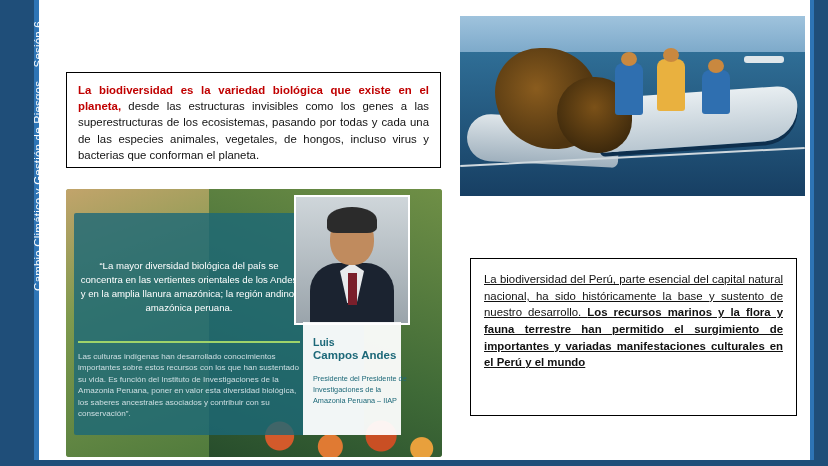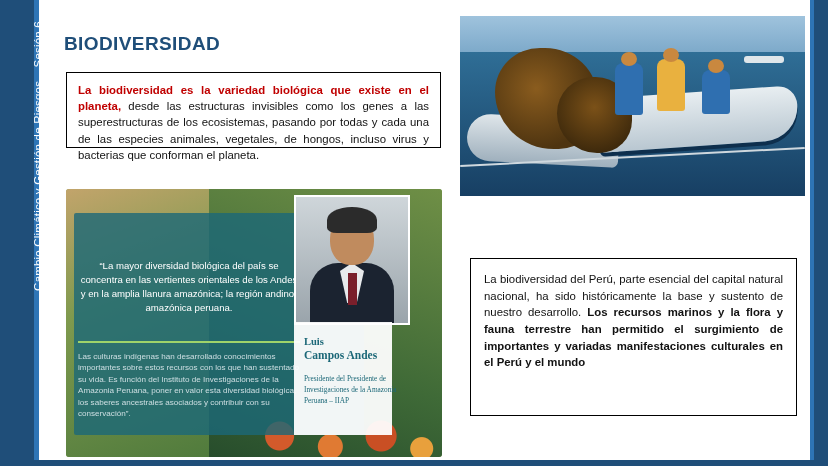--- a/index.html
+++ b/index.html
@@ -76,21 +76,21 @@
     font-weight: bold;
     letter-spacing: 0.4px;
   }
 
   
   .def-box {
     position: absolute;
     left: 66px;
     top: 72px;
     width: 375px;
-    height: 76px;
+    height: 96px;
     border: 1.6px solid #000000;
     background: #ffffff;
     box-sizing: border-box;
     padding: 9px 11px 8px 11px;
   }
   .def-text {
     font-size: 11.4px;
     line-height: 1.42;
     color: #111111;
     text-align: justify;
@@ -285,24 +285,23 @@
     clip-path: polygon(50% 0, 100% 20%, 70% 100%, 30% 100%, 0 20%);
   }
   .pb-portrait .tie {
     position: absolute;
     left: 52px; top: 76px;
     width: 9px; height: 32px;
     background: #7a1f2b;
   }
   .pb-namebox {
     position: absolute;
-    left: 228px; top: 133px;
+    left: 237px; top: 133px;
     width: 98px; height: 113px;
     background: rgba(255,255,255,0.94);
-    font-family: Liberation Serif, serif;
   }
   .pb-name-1 {
     position: absolute;
     left: 10px; top: 14px;
     color: #1c6878;
     font-size: 10.5px;
     font-weight: bold;
   }
   .pb-name-2 {
     position: absolute;
@@ -331,37 +330,37 @@
     background: #ffffff;
     box-sizing: border-box;
     padding: 12px 13px;
   }
   .right-text {
     margin: 0;
     font-size: 11.4px;
     line-height: 1.46;
     color: #111111;
     text-align: justify;
+    text-decoration: underline;
   }
   .right-text .b { font-weight: bold; }
 </style>
 </head>
 <body>
 
 <div class="slide">
 
   <div class="left-band"></div>
   <div class="left-band-inner"></div>
   <div class="right-band"></div>
   <div class="right-band-inner"></div>
   <div class="bottom-band"></div>
 
   <div class="side-title">Cambio Climático y Gestión de Riesgos – Sesión 6</div>
 
-  <div class="heading">BIODIVERSIDAD</div>
 
   <div class="def-box">
     <p class="def-text">
       <span class="hl">La biodiversidad es la variedad biológica que existe en el planeta,</span><span> desde las estructuras invisibles como los genes a las superestructuras de los ecosistemas, pasando por todas y cada una de las especies animales, vegetales, de hongos, incluso virus y bacterias que conforman el planeta.</span>
     </p>
   </div>
 
   <div class="photo-top">
     <div class="sky"></div>
     <div class="sea"></div>

